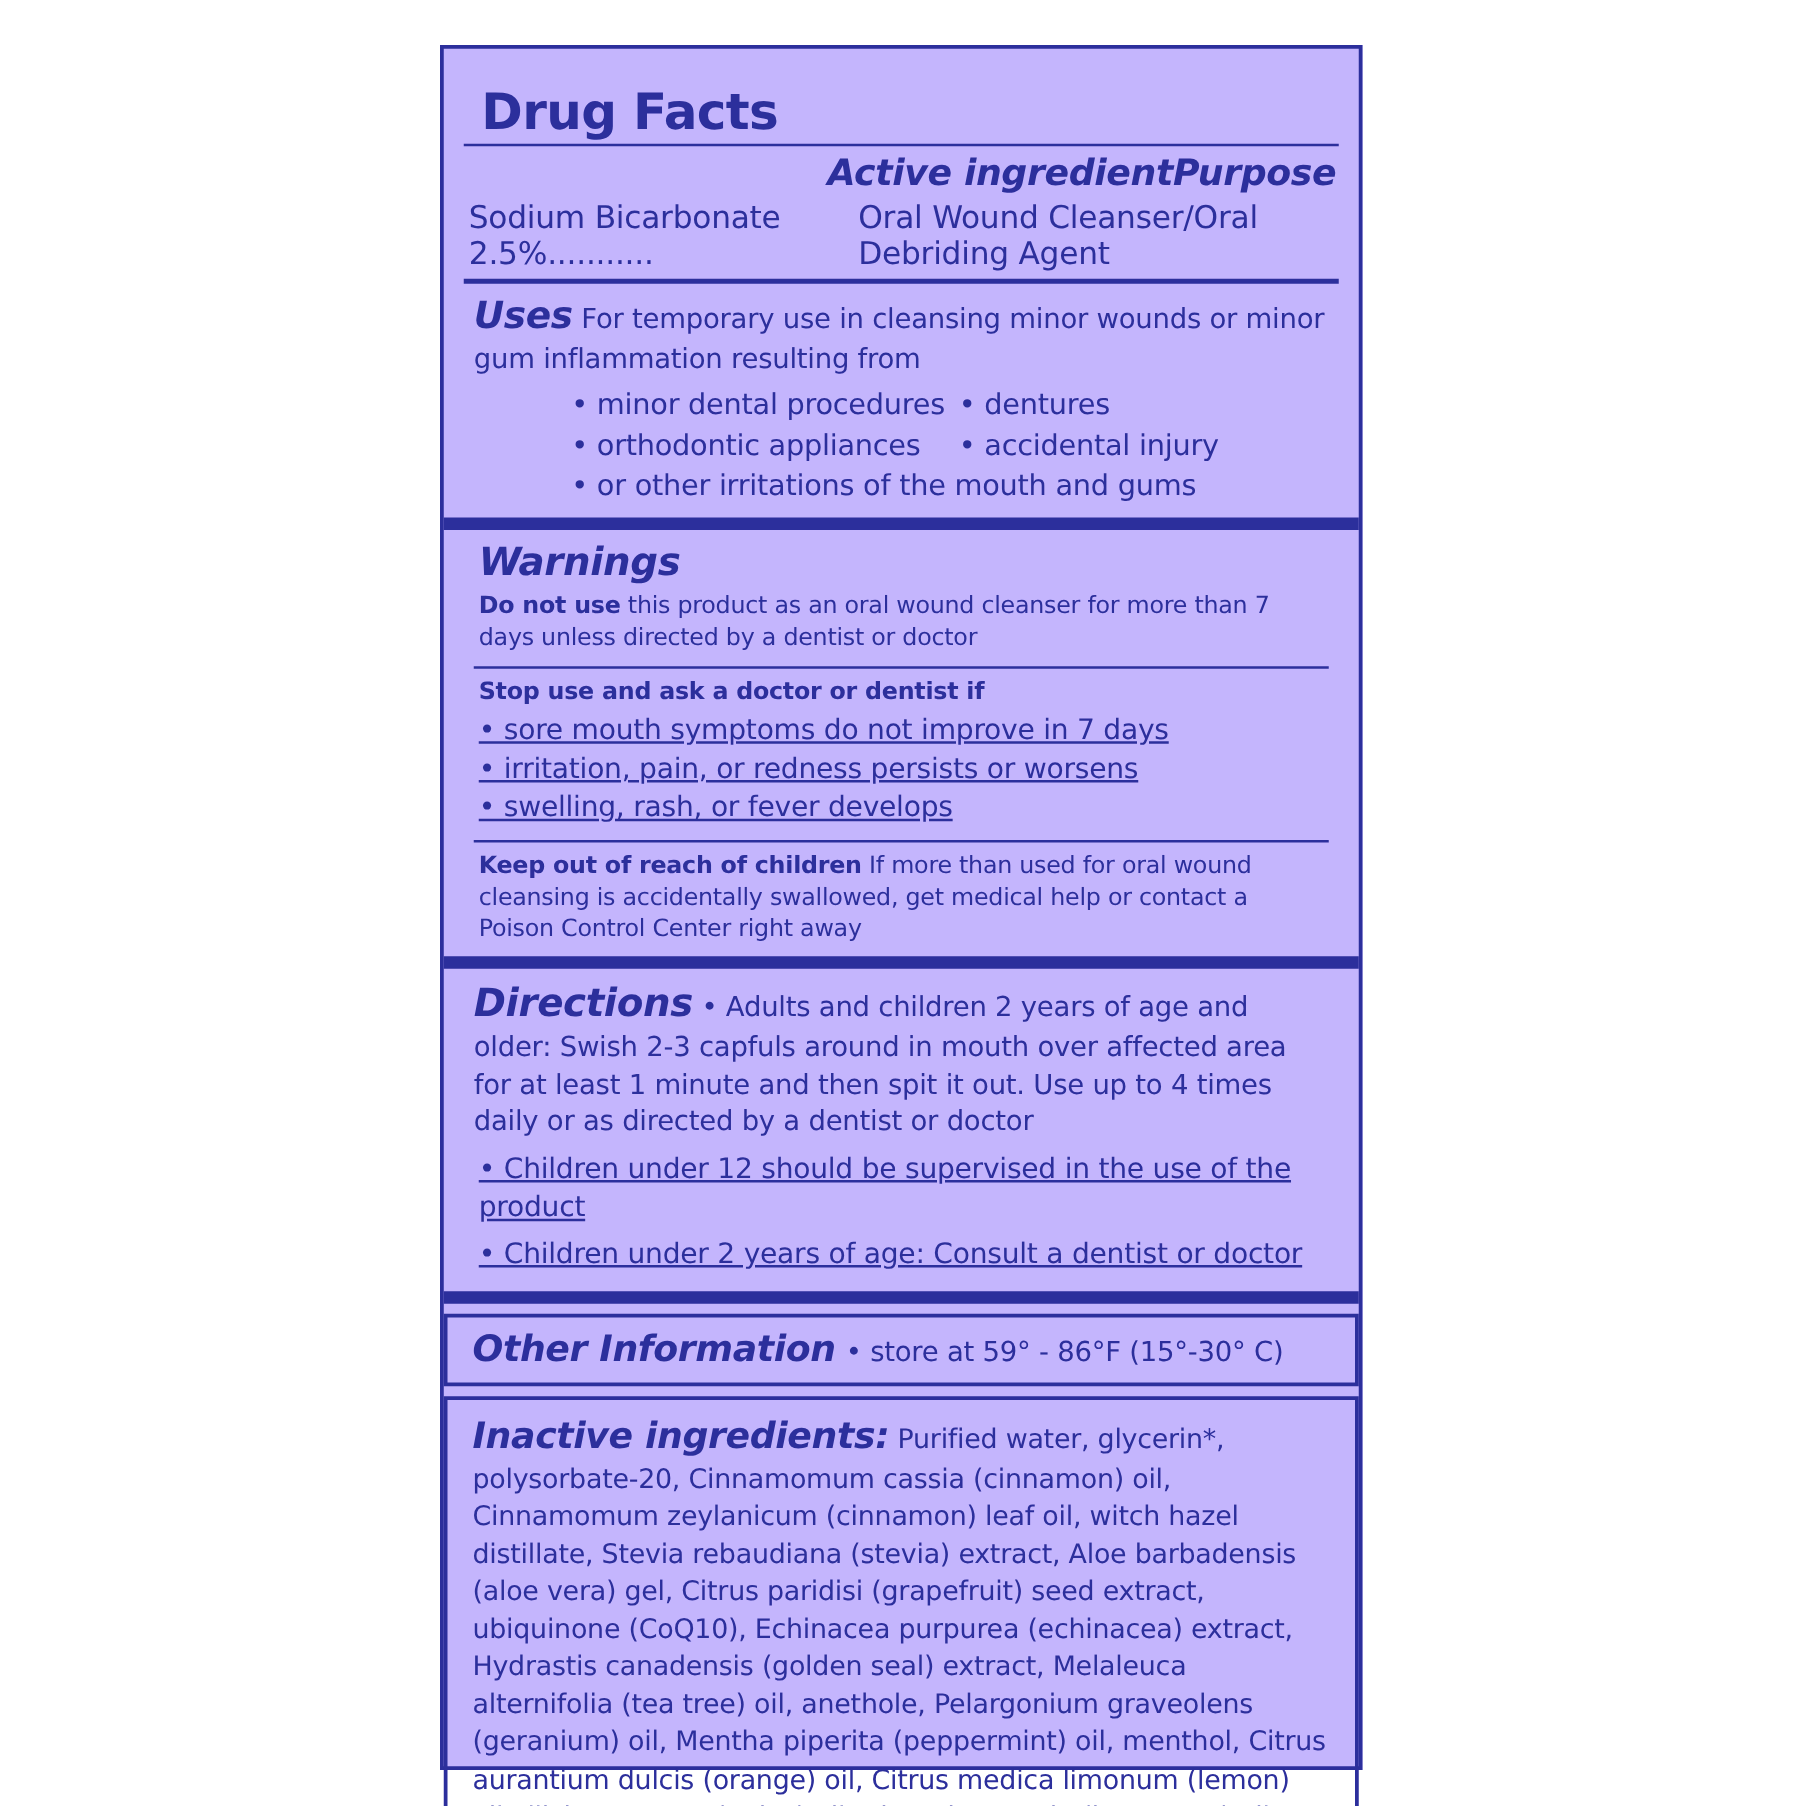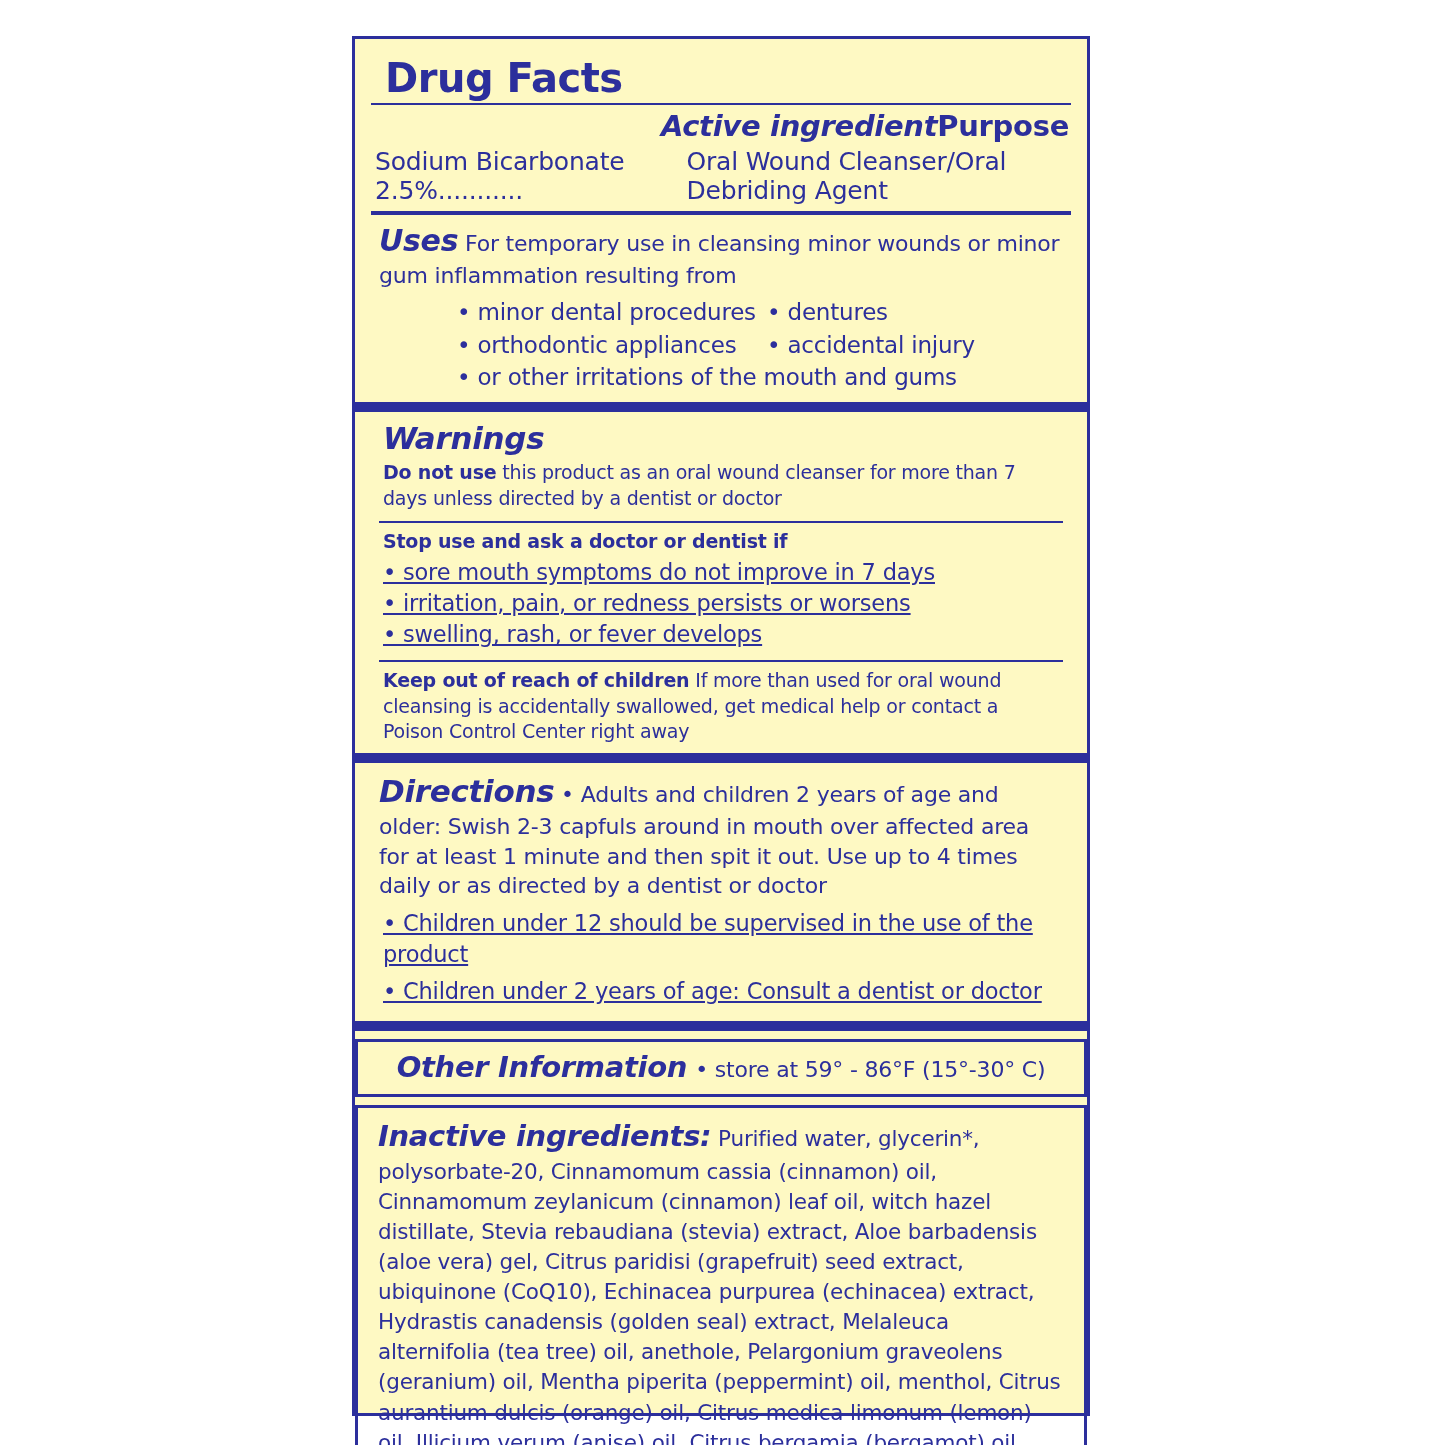--- a/index.html
+++ b/index.html
@@ -13,24 +13,24 @@
     font-family: "DejaVu Sans", sans-serif;
     color: #2c2f9c;
     overflow: hidden;
   }
   .panel {
     position: absolute;
     left: 352px;
     top: 36px;
     width: 738px;
     height: 1380px;
-    background: #fef9c3;
+    background: #c4b5fd;
     border: 3px solid #2c2f9c;
     box-sizing: border-box;
-    padding: 0 16px;
+    padding: 12px 16px;
   }
   .title {
     font-size: 40px;
     font-weight: bold;
     letter-spacing: -0.5px;
     margin: 16px 0 2px 14px;
     color: #2c2f9c;
   }
   .rule-thin {
     height: 2px;
@@ -56,20 +56,21 @@
   .ital-head {
     font-size: 29px;
     font-style: italic;
     font-weight: 600;
     letter-spacing: -0.3px;
   }
   .purpose {
     font-size: 29px;
     font-weight: bold;
     letter-spacing: -0.3px;
+    font-style: italic;
   }
   .ai-line {
     display: flex;
     justify-content: space-between;
     font-size: 25px;
     margin: 4px 4px 0 4px;
     letter-spacing: -0.2px;
     gap: 20px;
   }
   .sect {
@@ -130,21 +131,20 @@
   .other-head {
     font-size: 29px;
     font-style: italic;
     font-weight: 600;
     letter-spacing: -0.3px;
   }
   .other-row {
     display: flex;
     align-items: baseline;
     margin: 4px 4px;
-    justify-content: center;
   }
   .inact-head {
     font-size: 29px;
     font-style: italic;
     font-weight: 600;
     letter-spacing: -0.3px;
   }
   .inact-body {
     font-size: 21.5px;
     line-height: 1.40;

